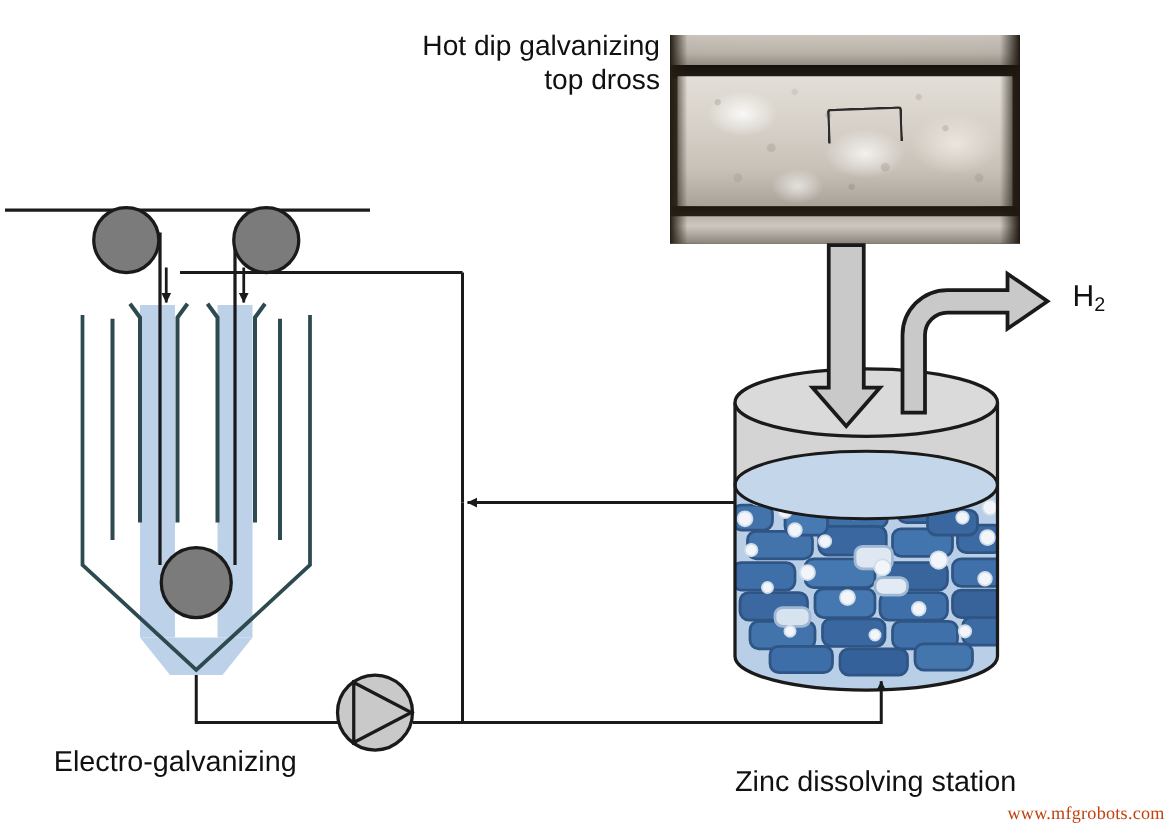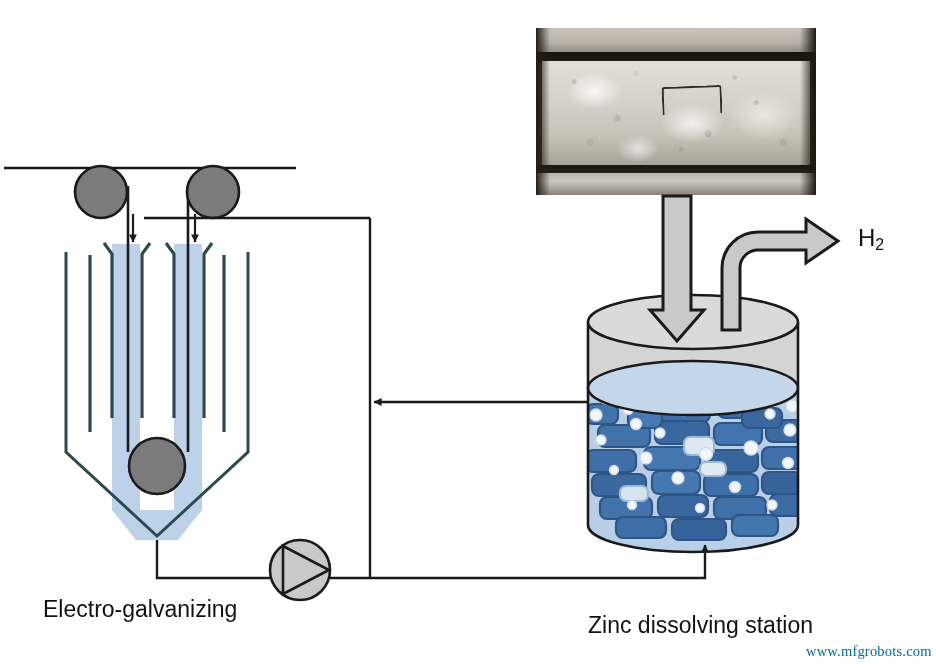--- a/index.html
+++ b/index.html
@@ -64,21 +64,21 @@
     left: 588px;
     top: 612px;
     font-size: 23px;
   }
   #watermark {
     position: absolute;
     left: 806px;
     top: 643px;
     font-family: "Liberation Serif", serif;
     font-size: 14.5px;
-    color: #0369a1;
+    color: #c2410c;
     letter-spacing: 0.2px;
   }
   
   #dross-photo {
     position: absolute;
     left: 536px;
     top: 28px;
     width: 280px;
     height: 167px;
     overflow: hidden;
@@ -330,20 +330,22 @@
       <path d="M330,578 L705,578 L705,545" fill="none" stroke="#1a1a1a" stroke-width="2.4" marker-end="url(#arrowSmall)"></path>
       <path d="M370,402 L370,578" fill="none" stroke="#1a1a1a" stroke-width="2.4"></path>
     </g>
 
     <g>
       <circle cx="300" cy="570" r="30" fill="#c9c9c9" stroke="#1a1a1a" stroke-width="2.6"></circle>
       <path d="M283,546 L283,594 L329,570 Z" fill="#c9c9c9" stroke="#1a1a1a" stroke-width="2.6" stroke-linejoin="miter"></path>
     </g>
   </svg>
 
+  <div class="lbl" id="label-dross">Hot dip galvanizing
+top dross</div>
 
   <div class="lbl" id="label-h2"><span>H</span><sub>2</sub></div>
 
   <div class="lbl" id="label-electro">Electro-galvanizing</div>
 
   <div class="lbl" id="label-zinc">Zinc dissolving station</div>
 
   <div id="watermark">www.mfgrobots.com</div>
 </div>
 

